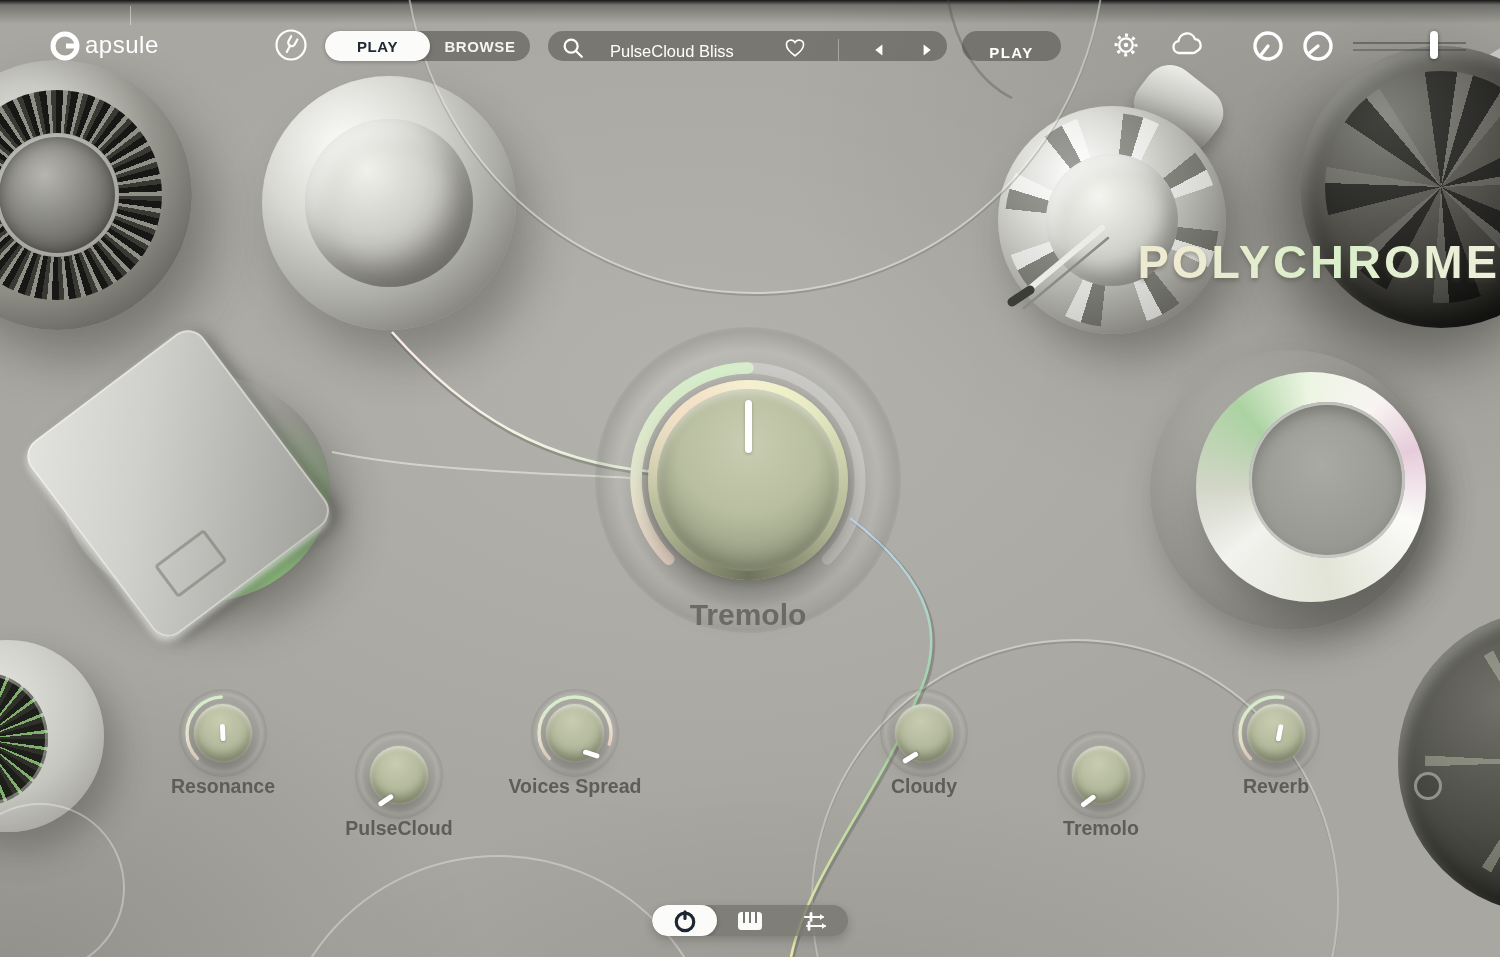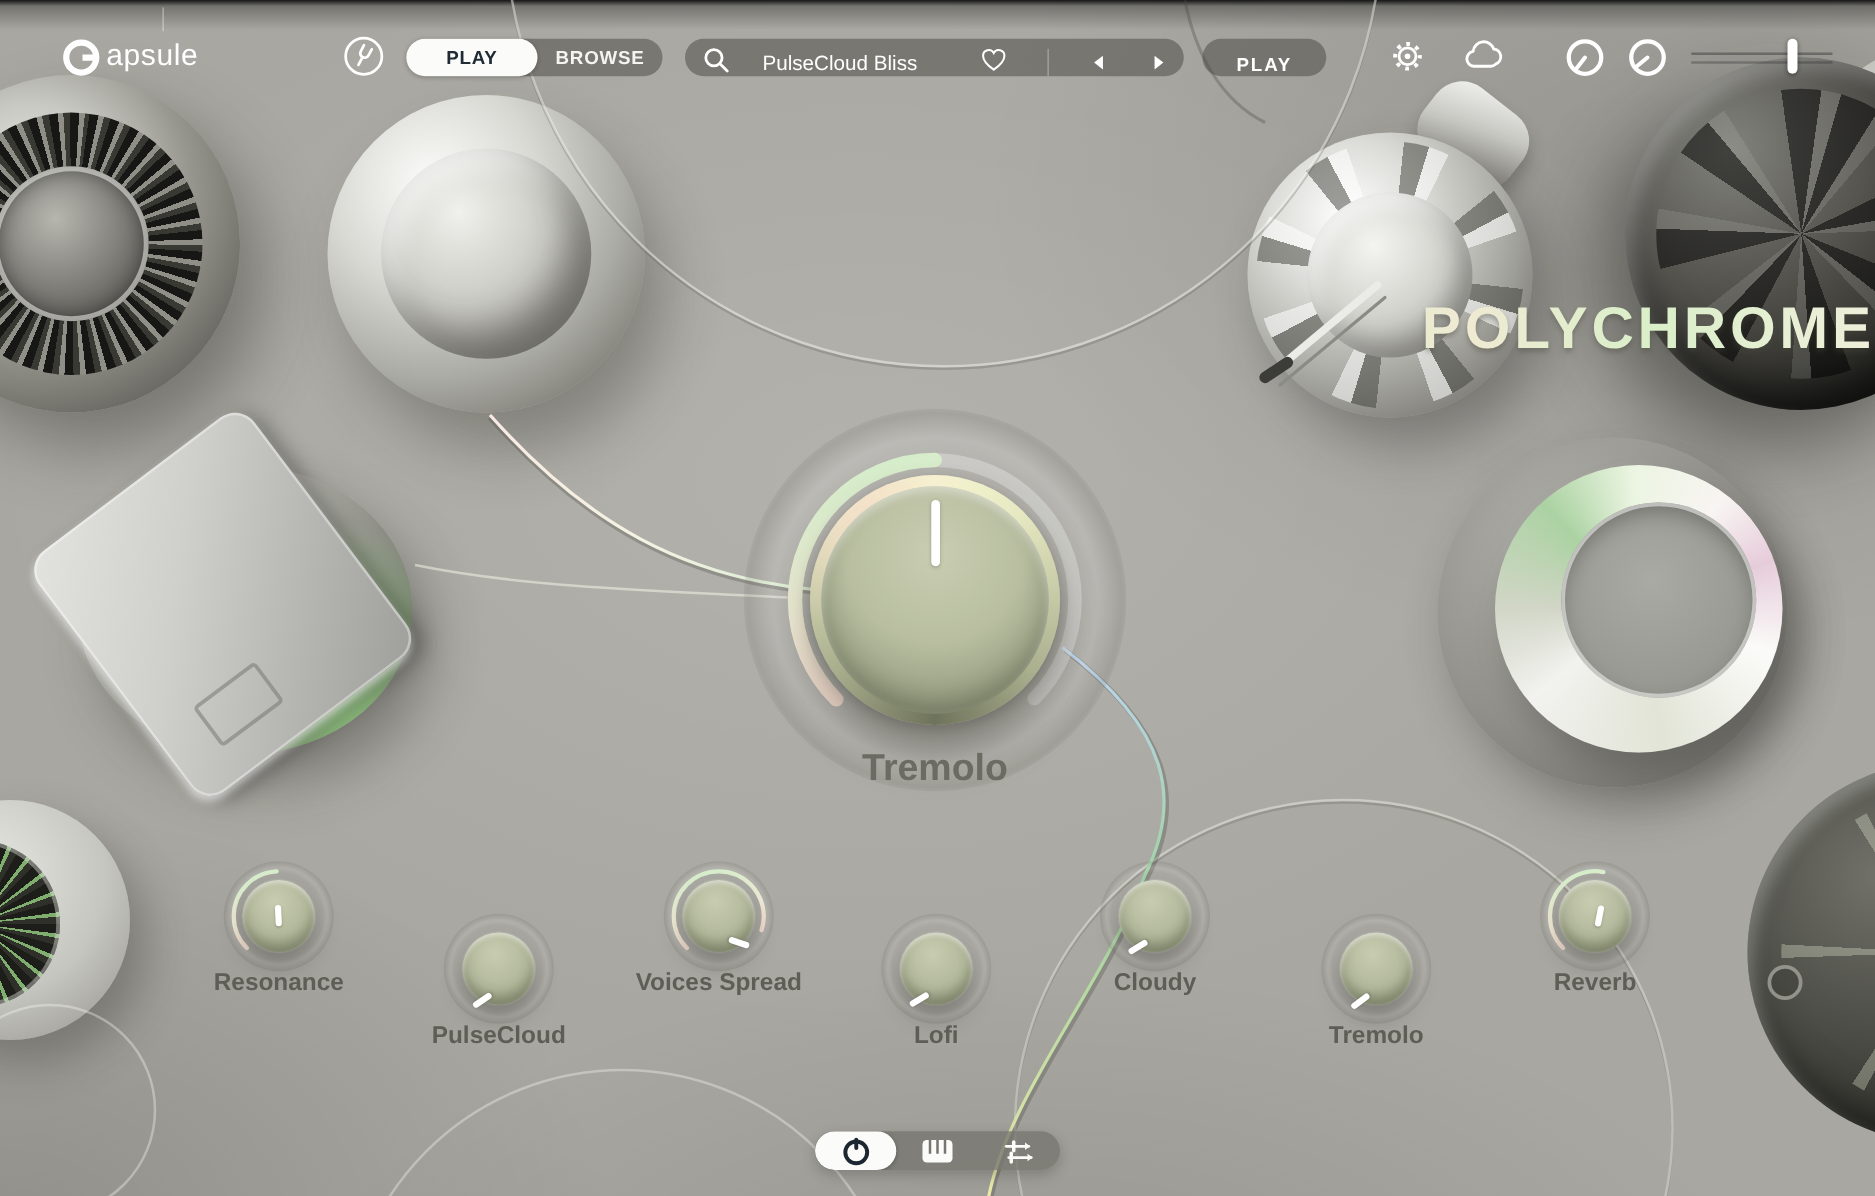--- a/index.html
+++ b/index.html
@@ -356,37 +356,20 @@
         </defs>
       <circle class="arc-active" cx="44" cy="44" r="36" pathLength="100" fill="none" stroke="url(#ag2)" stroke-width="3.4" stroke-linecap="round" transform="rotate(135 44 44)" stroke-dasharray="67.5 32.5"></circle>
       </svg>
     <div class="kface"></div>
     <div class="pwrap" style="transform: rotate(108deg);">
         <div class="pbar"></div>
       </div>
     <div class="klbl">Voices Spread</div>
   </div>
 
-  <div class="knob" style="left:705px;top:731px">
-    <svg width="88" height="88" viewBox="0 0 88 88">
-        <defs>
-          <linearGradient id="ag3" x1="0" y1="1" x2="0.55" y2="0">
-      <stop offset="0" stop-color="#cdeec8"></stop>
-            <stop offset=".55" stop-color="#f1ecd6"></stop>
-            <stop offset="1" stop-color="#f7d2cb"></stop>
-          </linearGradient>
-        </defs>
-      <circle class="arc-active" cx="44" cy="44" r="36" pathLength="100" fill="none" stroke="url(#ag3)" stroke-width="3.4" stroke-linecap="round" transform="rotate(135 44 44)" stroke-dasharray="3.75 96.25" style="display: none;"></circle>
-      </svg>
-    <div class="kface"></div>
-    <div class="pwrap" style="transform: rotate(-121.5deg);">
-        <div class="pbar"></div>
-      </div>
-    <div class="klbl">Lofi</div>
-  </div>
 
   <div class="knob" style="left:880px;top:689px">
     <svg width="88" height="88" viewBox="0 0 88 88">
         <defs>
           <linearGradient id="ag4" x1="0" y1="1" x2="0.55" y2="0">
       <stop offset="0" stop-color="#cdeec8"></stop>
             <stop offset=".55" stop-color="#f1ecd6"></stop>
             <stop offset="1" stop-color="#f7d2cb"></stop>
           </linearGradient>
         </defs>

